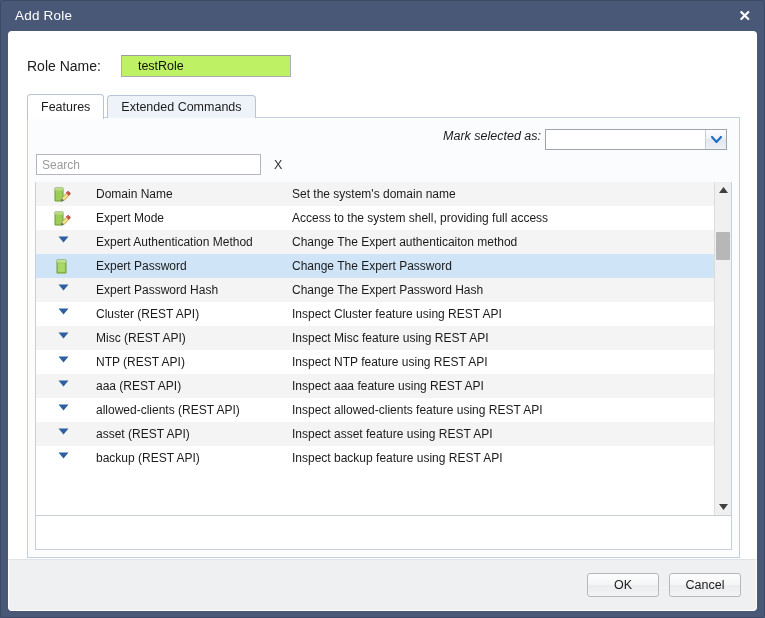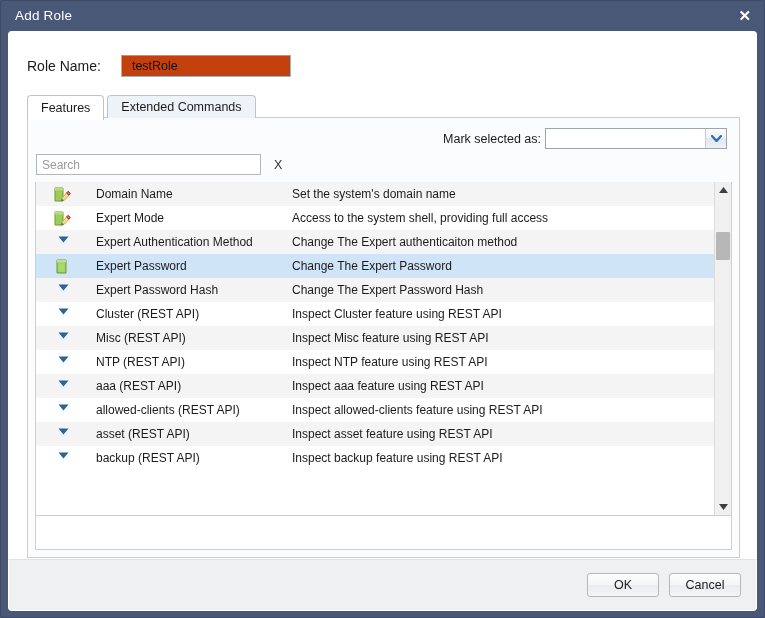--- a/index.html
+++ b/index.html
@@ -80,33 +80,33 @@
     font-size: 14px;
     color: #1b1b1b;
     margin-right: 20px;
   }
   .rolename-input {
     width: 170px;
     height: 22px;
     box-sizing: border-box;
     border: 1px solid #abadb3;
     border-top-color: #9a9ca1;
-    background: #c2410c;
+    background: #bef264;
     font-family: "Liberation Sans", sans-serif;
     font-size: 12.5px;
     color: #111;
-    padding: 0 10px;
+    padding: 0 16px;
     outline: none;
   }
 
   
   .tabs {
     margin: 16px 0 0 18px;
     display: flex;
-    align-items: center;
+    align-items: flex-end;
     height: 24px;
     position: relative;
     z-index: 3;
   }
   .tab {
     height: 23px;
     line-height: 22px;
     padding: 0 13px;
     font-size: 12.5px;
     border: 1px solid #b5c5d8;
@@ -138,25 +138,26 @@
     position: relative;
     top: -1px;
     padding: 0;
     display: flex;
     flex-direction: column;
     min-height: 0;
   }
 
   .markrow {
     display: flex;
-    align-items: center;
+    align-items: flex-start;
     justify-content: flex-end;
     padding: 11px 12px 0 0;
     height: 30px;
     box-sizing: border-box;
+    font-style: italic;
   }
   .mark-label {
     font-size: 12.5px;
     margin-right: 4px;
     color: #1b1b1b;
   }
   .select-wrap {
     width: 182px;
     height: 21px;
     border: 1px solid #9fa4ab;

